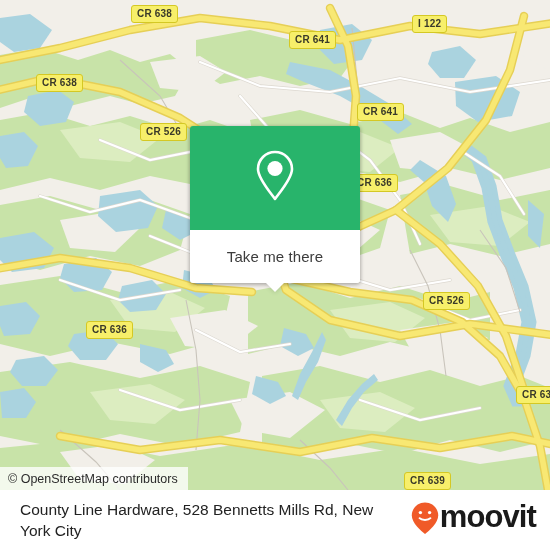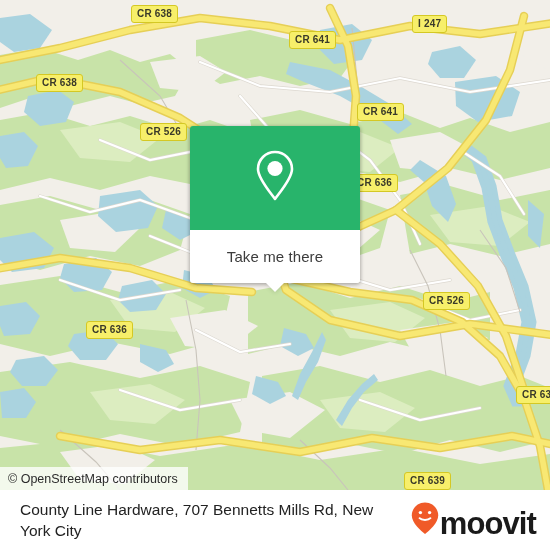--- a/index.html
+++ b/index.html
@@ -132,21 +132,21 @@
   }
   .footer-title {
     font-family: "Liberation Sans", sans-serif;
     font-size: 15.5px;
     color: #222222;
     line-height: 21px;
     max-width: 375px;
   }
   .brand {
     display: flex;
-    align-items: flex-end;
+    align-items: flex-start;
     gap: 0;
     flex: none;
   }
   .brand-word {
     font-family: "Liberation Sans", sans-serif;
     font-size: 31px;
     font-weight: bold;
     color: #1a1a1a;
     letter-spacing: -0.9px;
     line-height: 31px;
@@ -296,21 +296,21 @@
           <path d="M288 278 L350 292 L412 300 L462 322 L500 356 L524 398 L540 446 L548 490"></path>
           <path d="M60 436 L140 450 L220 440 L300 452 L372 438 L440 448 L512 436 L560 446"></path>
           <path d="M330 8 L348 46 L356 96 L352 150 L344 200 L330 250"></path>
           <path d="M396 210 L440 244 L478 286 L506 336 L524 390"></path>
         </g>
       </g>
     </svg>
 
     <div class="shield" style="left:131px; top:5px;">CR 638</div>
     <div class="shield" style="left:289px; top:31px;">CR 641</div>
-    <div class="shield" style="left:412px; top:15px;">I 247</div>
+    <div class="shield" style="left:412px; top:15px;">I 122</div>
     <div class="shield" style="left:36px; top:74px;">CR 638</div>
     <div class="shield" style="left:357px; top:103px;">CR 641</div>
     <div class="shield" style="left:140px; top:123px;">CR 526</div>
     <div class="shield" style="left:351px; top:174px;">CR 636</div>
     <div class="shield" style="left:249px; top:263px;">CR 636</div>
     <div class="shield" style="left:423px; top:292px;">CR 526</div>
     <div class="shield" style="left:86px; top:321px;">CR 636</div>
     <div class="shield" style="left:516px; top:386px;">CR 639</div>
     <div class="shield" style="left:404px; top:472px;">CR 639</div>
 
@@ -326,21 +326,21 @@
       <div class="card-foot">
         <span class="card-foot-label">Take me there</span>
         <span class="card-tail"></span>
       </div>
     </div>
 
     <div class="attribution">© OpenStreetMap contributors</div>
   </div>
 
   <div class="footer">
-    <div class="footer-title">County Line Hardware, 707 Bennetts Mills Rd, New York City</div>
+    <div class="footer-title">County Line Hardware, 528 Bennetts Mills Rd, New York City</div>
     <div class="brand">
       <span>
         <svg width="30" height="34" viewBox="0 0 30 34" aria-hidden="true">
           <path d="M15 1.5 C7.6 1.5 1.8 7.2 1.8 14.4 C1.8 21.6 10.6 29.6 15 33 C19.4 29.6 28.2 21.6 28.2 14.4 C28.2 7.2 22.4 1.5 15 1.5 Z" fill="#f05a28"></path>
           <circle cx="10.4" cy="11.6" r="1.7" fill="#ffffff"></circle>
           <circle cx="19.6" cy="11.6" r="1.7" fill="#ffffff"></circle>
           <path d="M9.6 17.2 C11.6 19.6 18.4 19.6 20.4 17.2" fill="none" stroke="#ffffff" stroke-width="2" stroke-linecap="round"></path>
         </svg>
       </span>
       <span class="brand-word">moovit</span>

